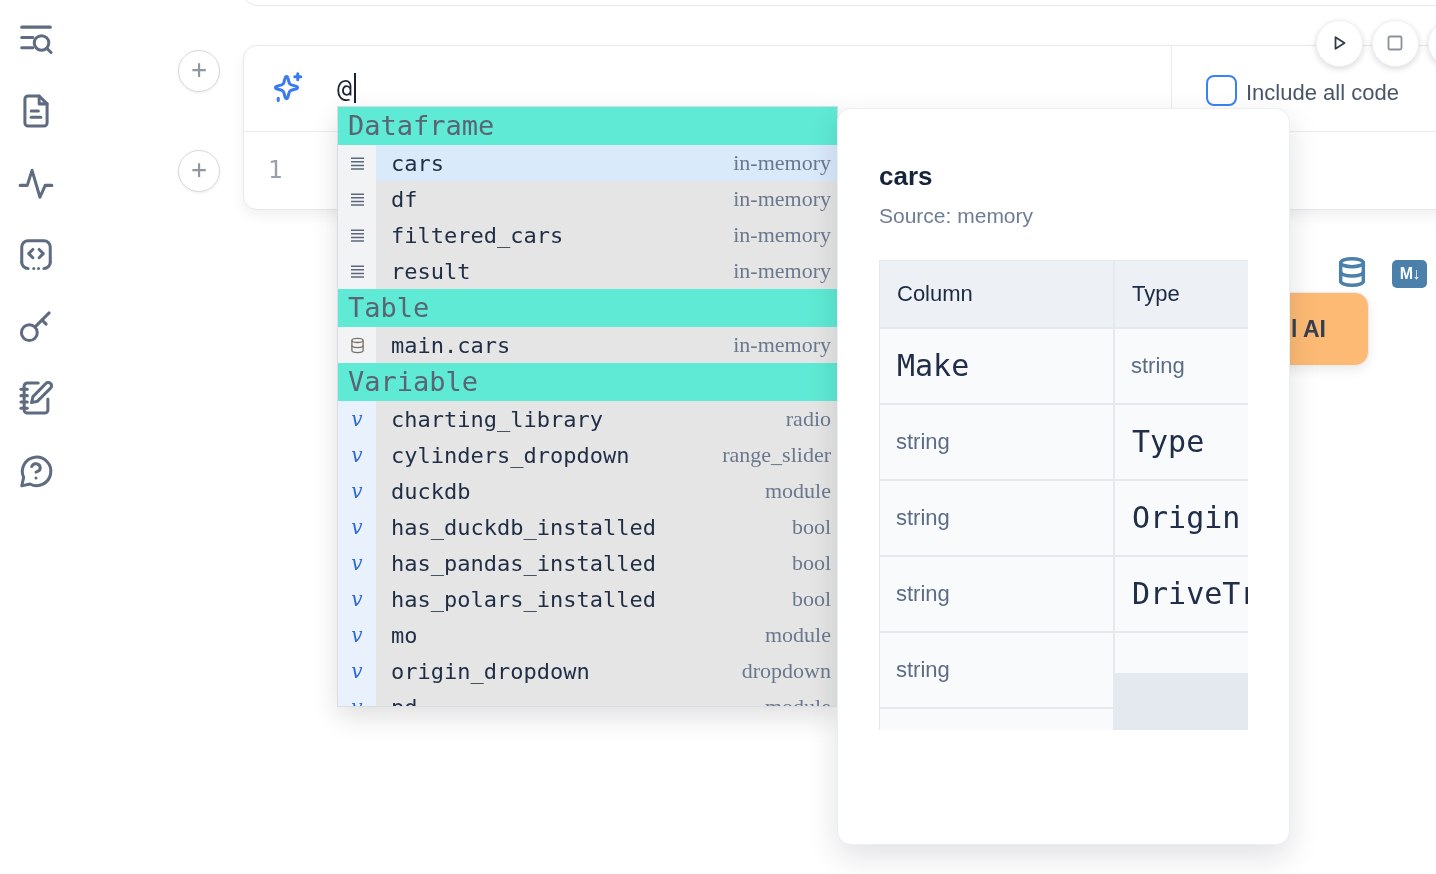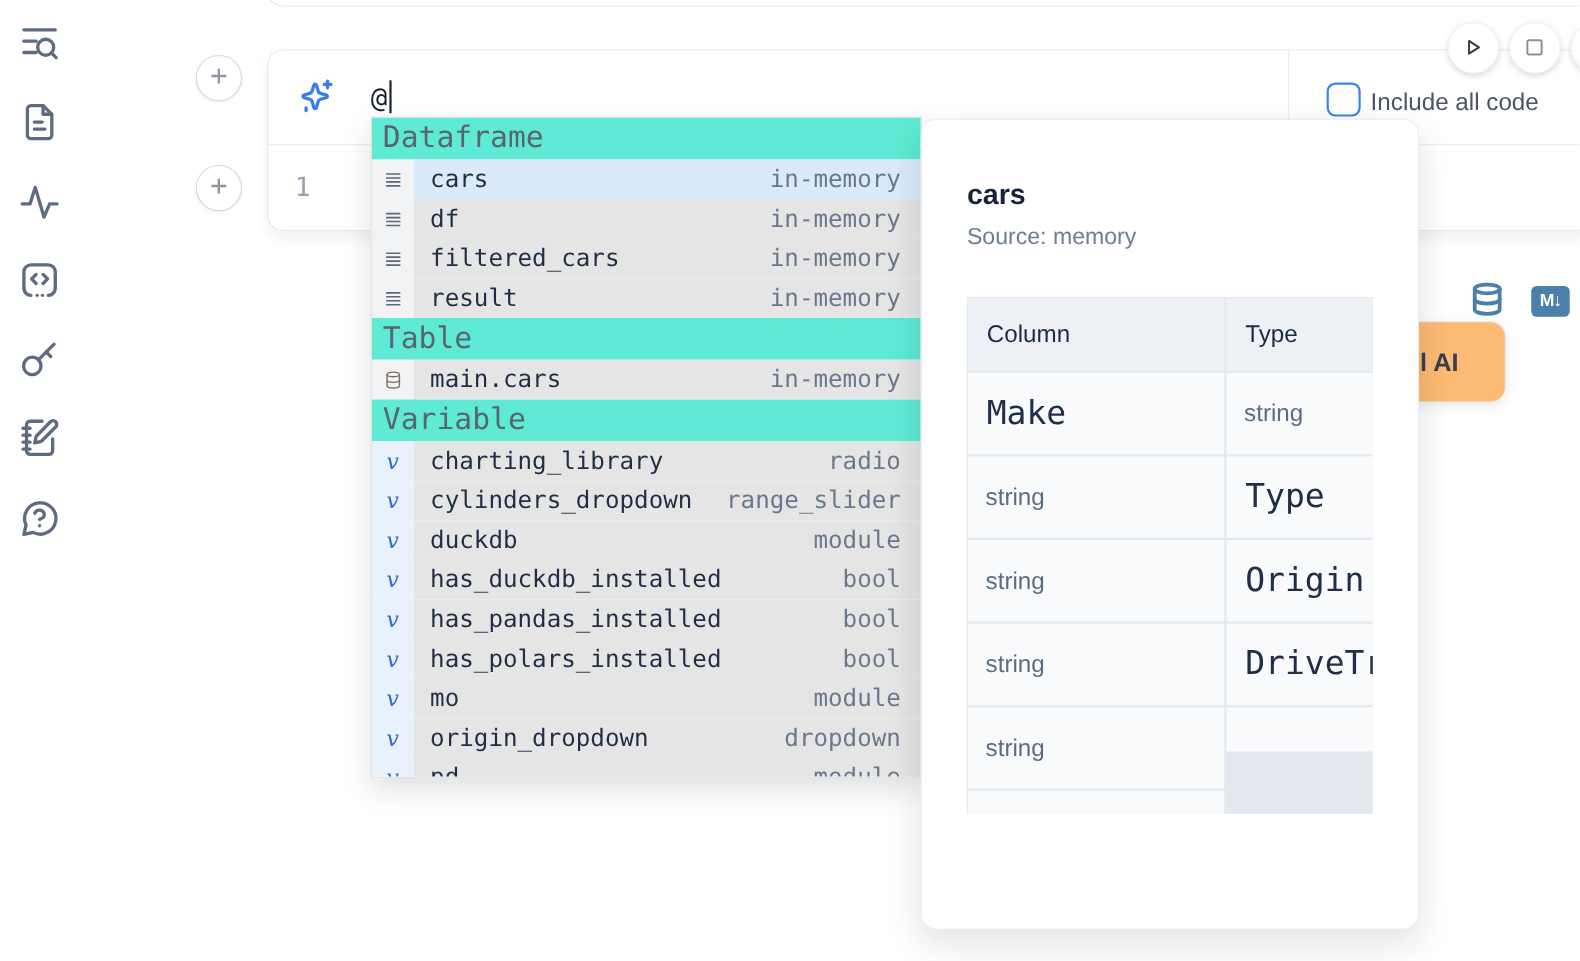--- a/index.html
+++ b/index.html
@@ -63,32 +63,32 @@
   .dd-row{display:flex;height:36px;align-items:stretch;}
   .dd-gutter{width:38px;flex:none;background:#f2f3f5;display:flex;
     align-items:center;justify-content:center;color:#5c6879;}
   .dd-row.var .dd-gutter{background:#e9f1fd;}
   .dd-gutter svg{width:17px;height:17px;}
   .var-glyph{font-family:"DejaVu Serif",serif;font-style:italic;
     color:#2f6bd8;font-size:20px;line-height:1;}
   .dd-main{flex:1;display:flex;align-items:center;background:#e5e5e5;min-width:0;}
   .dd-row.selected .dd-main{background:#d9eafb;}
   .dd-name{font-size:22px;color:#1f2d45;padding-left:15px;white-space:pre;}
-  .dd-type{margin-left:auto;padding-right:18px;font-size:22px;color:#6a788e;white-space:pre;}
+  .dd-type{margin-left:auto;padding-right:6px;font-size:22px;color:#6a788e;white-space:pre;font-family:Liberation Serif, serif;}
 
   
   .panel{position:absolute;left:837px;top:108px;width:453px;height:737px;
     background:#fff;border:1px solid #eceef2;border-radius:14px;
     box-shadow:0 12px 32px rgba(15,23,42,.13);z-index:6;box-sizing:border-box;
     padding:36px 41px 0 41px;}
   .panel-title{margin-top:16px;font-size:26px;font-weight:bold;color:#16233b;}
   .panel-source{margin-top:12px;font-size:21px;color:#6e7d93;}
   .shape-badge{margin-top:26px;height:46px;line-height:46px;background:#edf1f7;
     border-radius:8px;font-size:21px;color:#24304a;padding-left:16px;}
-  .ptable-wrap{margin-top:42px;height:470px;overflow:hidden;}
+  .ptable-wrap{margin-top:32px;height:470px;overflow:hidden;}
   .ptable{display:grid;grid-template-columns:233px 1fr;gap:2px;background:#e4e9ef;
     border:1px solid #e4e9ef;}
   .pth{background:#edf1f6;height:66px;line-height:66px;font-size:22px;
     color:#1c2a43;padding-left:17px;}
   .ptd-name{background:#f8fafc;height:74px;line-height:74px;font-size:30px;
     color:#202e49;padding-left:17px;}
   .ptd-type{background:#f8fafc;height:74px;line-height:74px;font-size:22px;
     color:#5d6c85;padding-left:16px;}
   .ptd-partial{background:#f8fafc;height:40px;}
 

